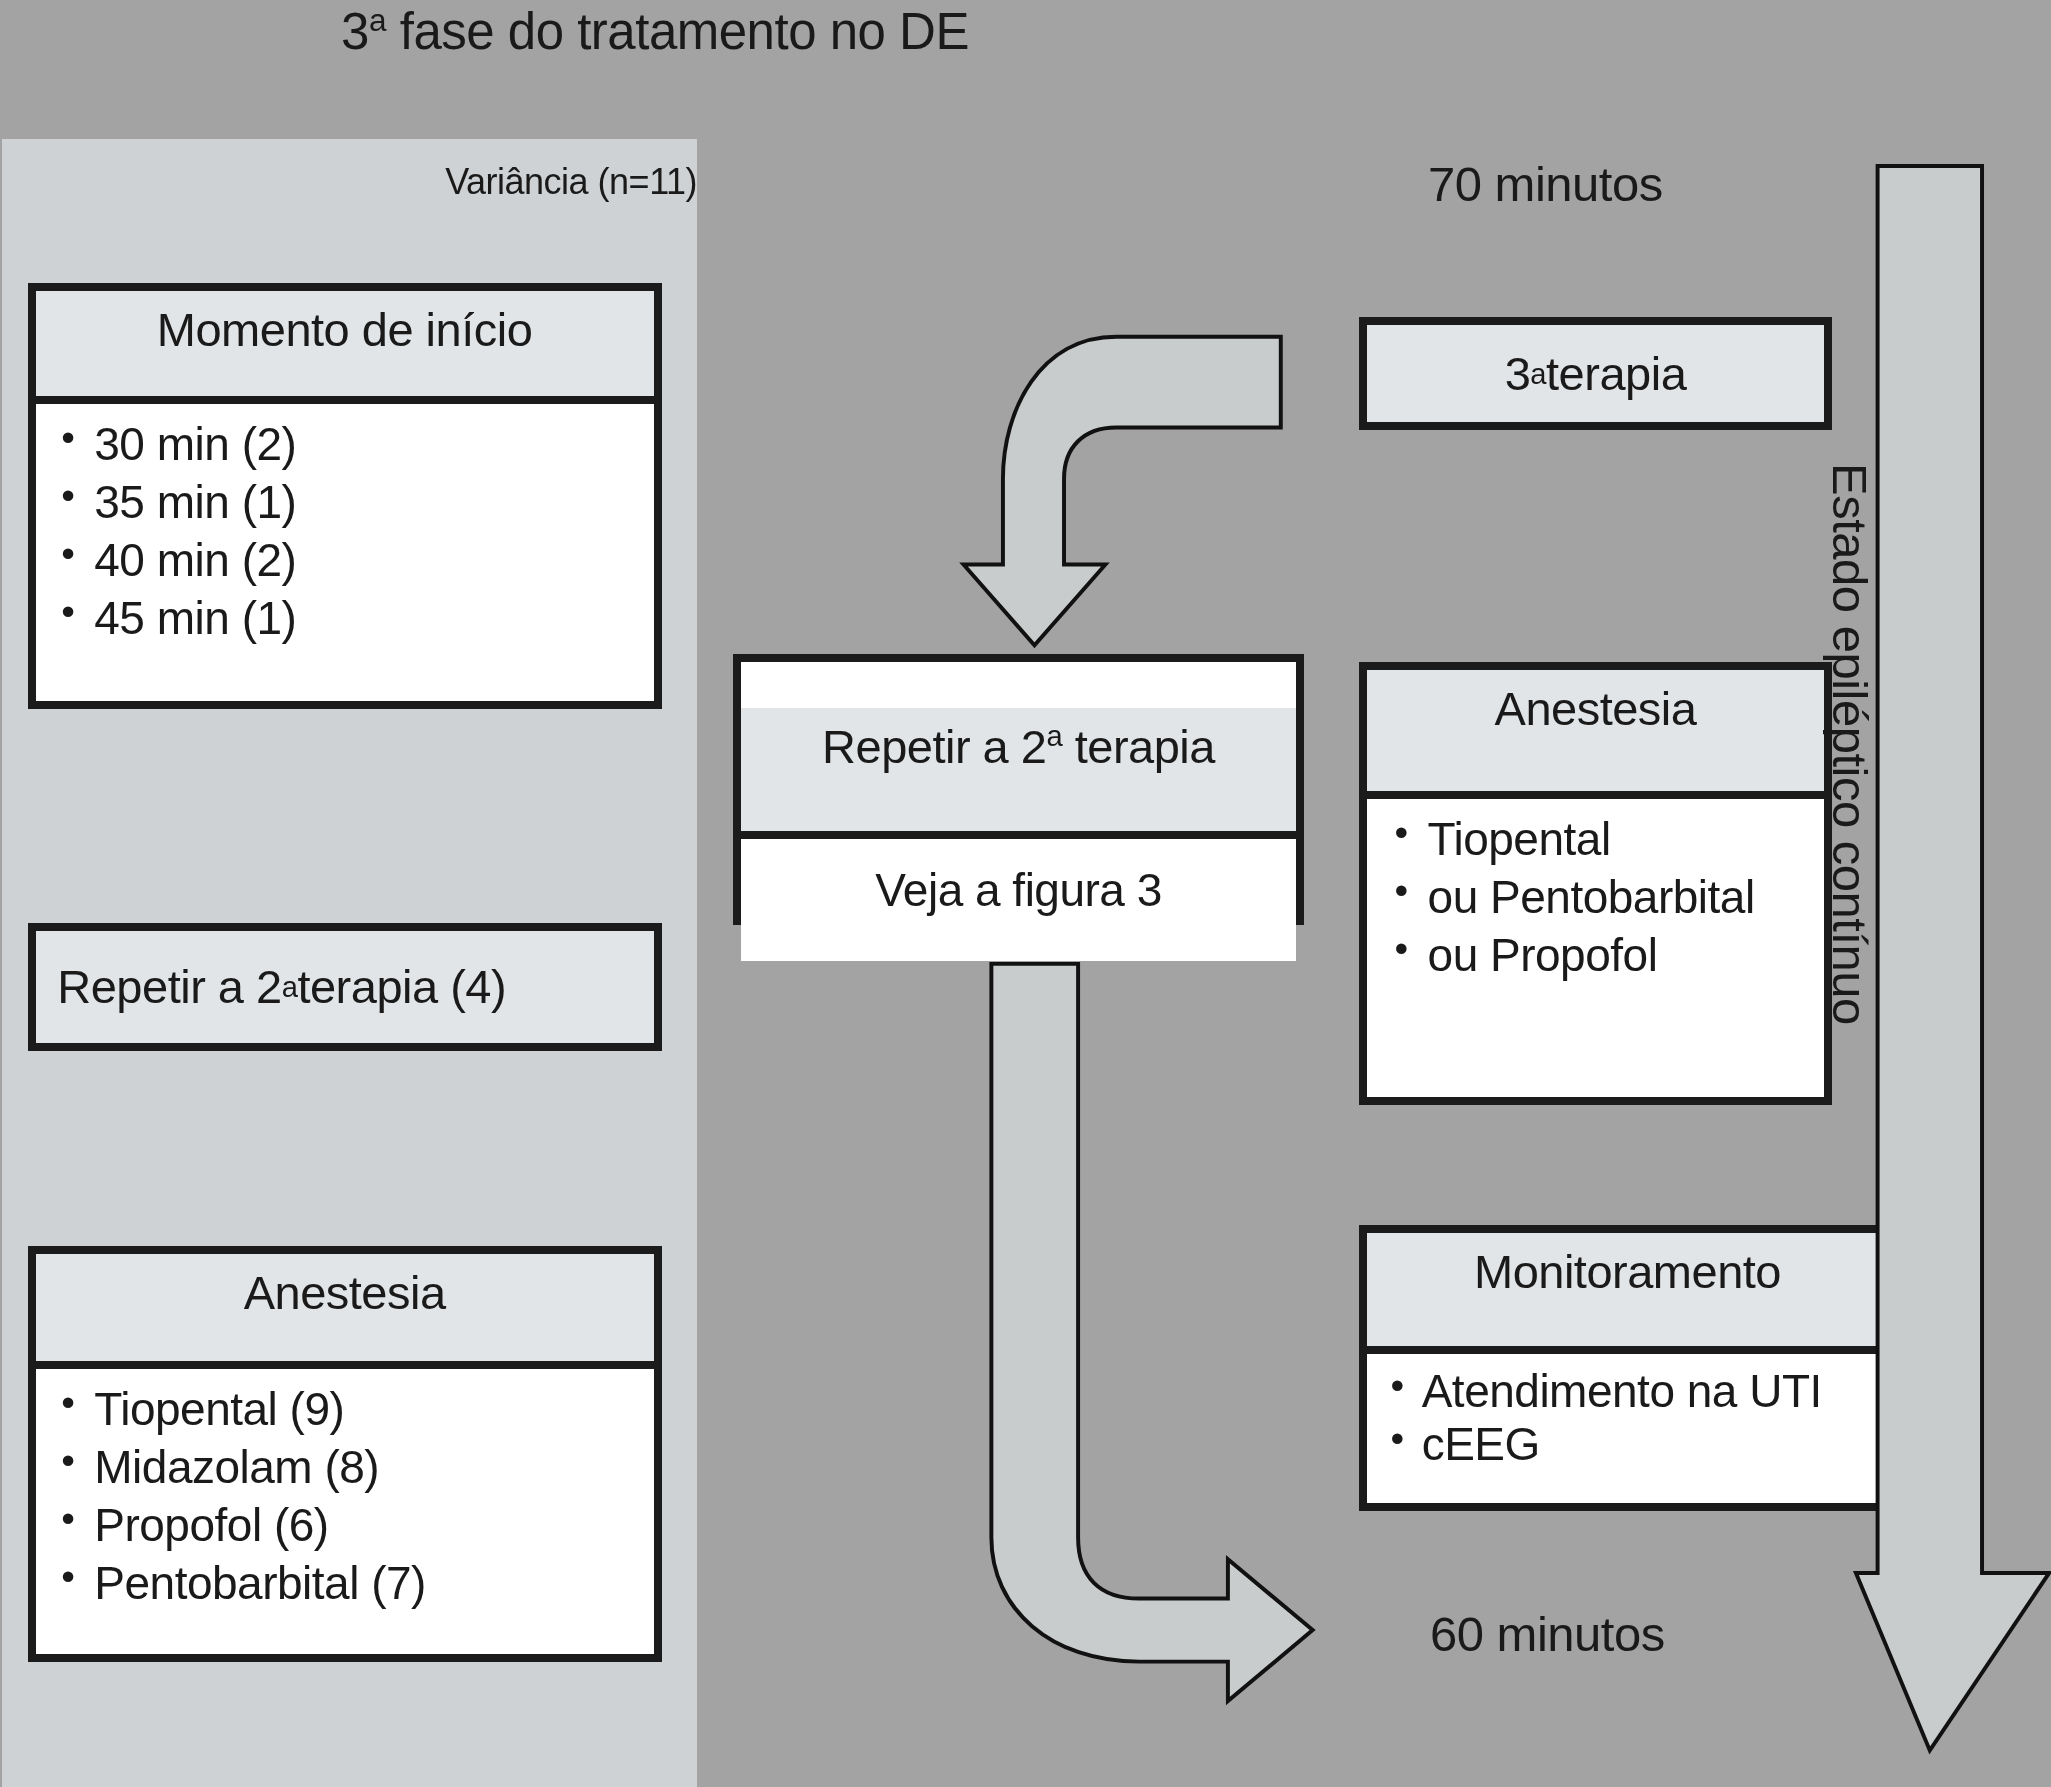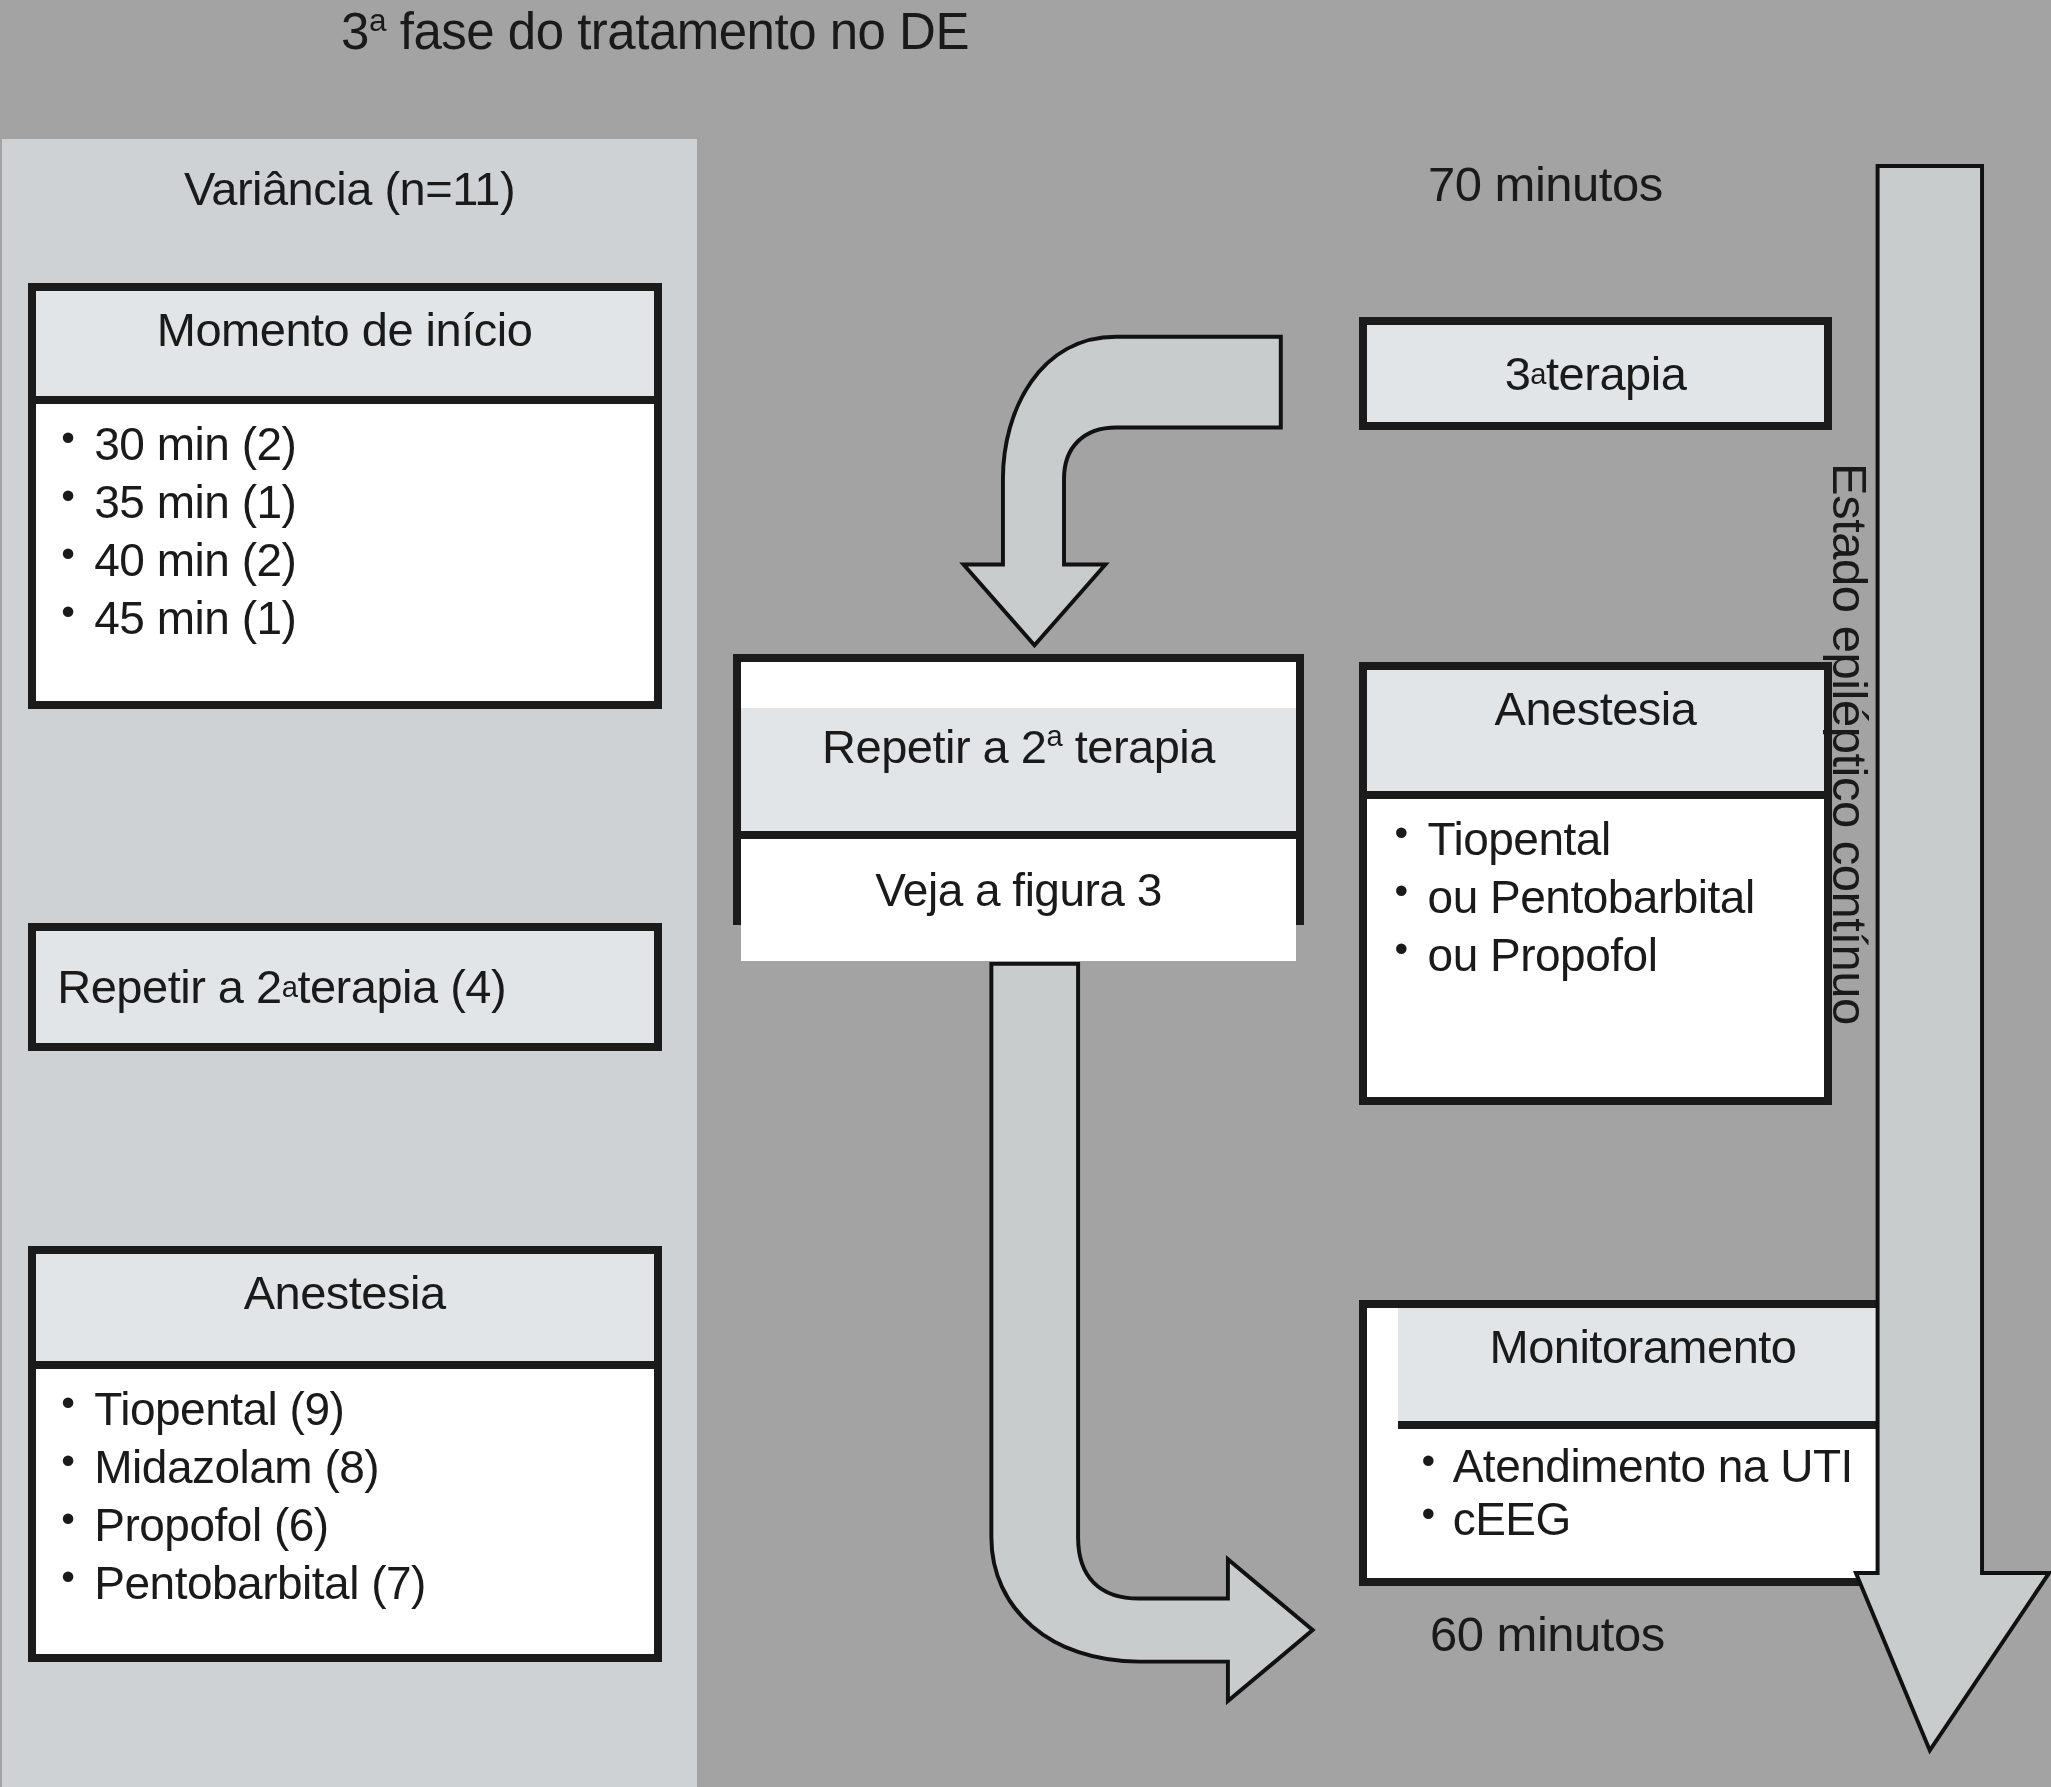--- a/index.html
+++ b/index.html
@@ -36,22 +36,22 @@
   .variance-panel{
     position:absolute;
     left:2px; top:139px;
     width:695px; height:1649px;
     background:#cfd2d4;
   }
   .variance-heading{
     position:absolute;
     left:0; top:21.7px;
     width:695px;
-    text-align:center;
-    font-size:47px;
+    text-align:right;
+    font-size:36px;
     letter-spacing:-0.5px;
   }
 
   
   .box{
     position:absolute;
     border:8.9px solid #1b1b1b;
     background:#ffffff;
     box-sizing:border-box;
   }
@@ -218,21 +218,21 @@
     <div class="box-header" style="height:129px;">Anestesia</div>
     <div class="box-body" style="height:297px;">
       <ul class="bullets" style="padding-left:23.6px;">
         <li>Tiopental</li>
         <li>ou Pentobarbital</li>
         <li>ou Propofol</li>
       </ul>
     </div>
   </div>
 
-  <div class="box" style="left:1359px; top:1300px; width:537px; height:286px; overflow:hidden;padding-left:31px;">
+  <div class="box" style="left:1359px; top:1225px; width:537px; height:286px; overflow:hidden;">
     <div class="box-header" style="height:121px;">Monitoramento</div>
     <div class="box-body" style="height:138px;">
       <ul class="bullets wrap" style="padding-left:19.7px; line-height:1.12;">
         <li style="padding-left:35px;">Atendimento na UTI</li>
         <li style="padding-left:35px;">cEEG</li>
       </ul>
     </div>
   </div>
 
   <div class="time-label" style="left:1430px; top:1606px;">60 minutos</div>

